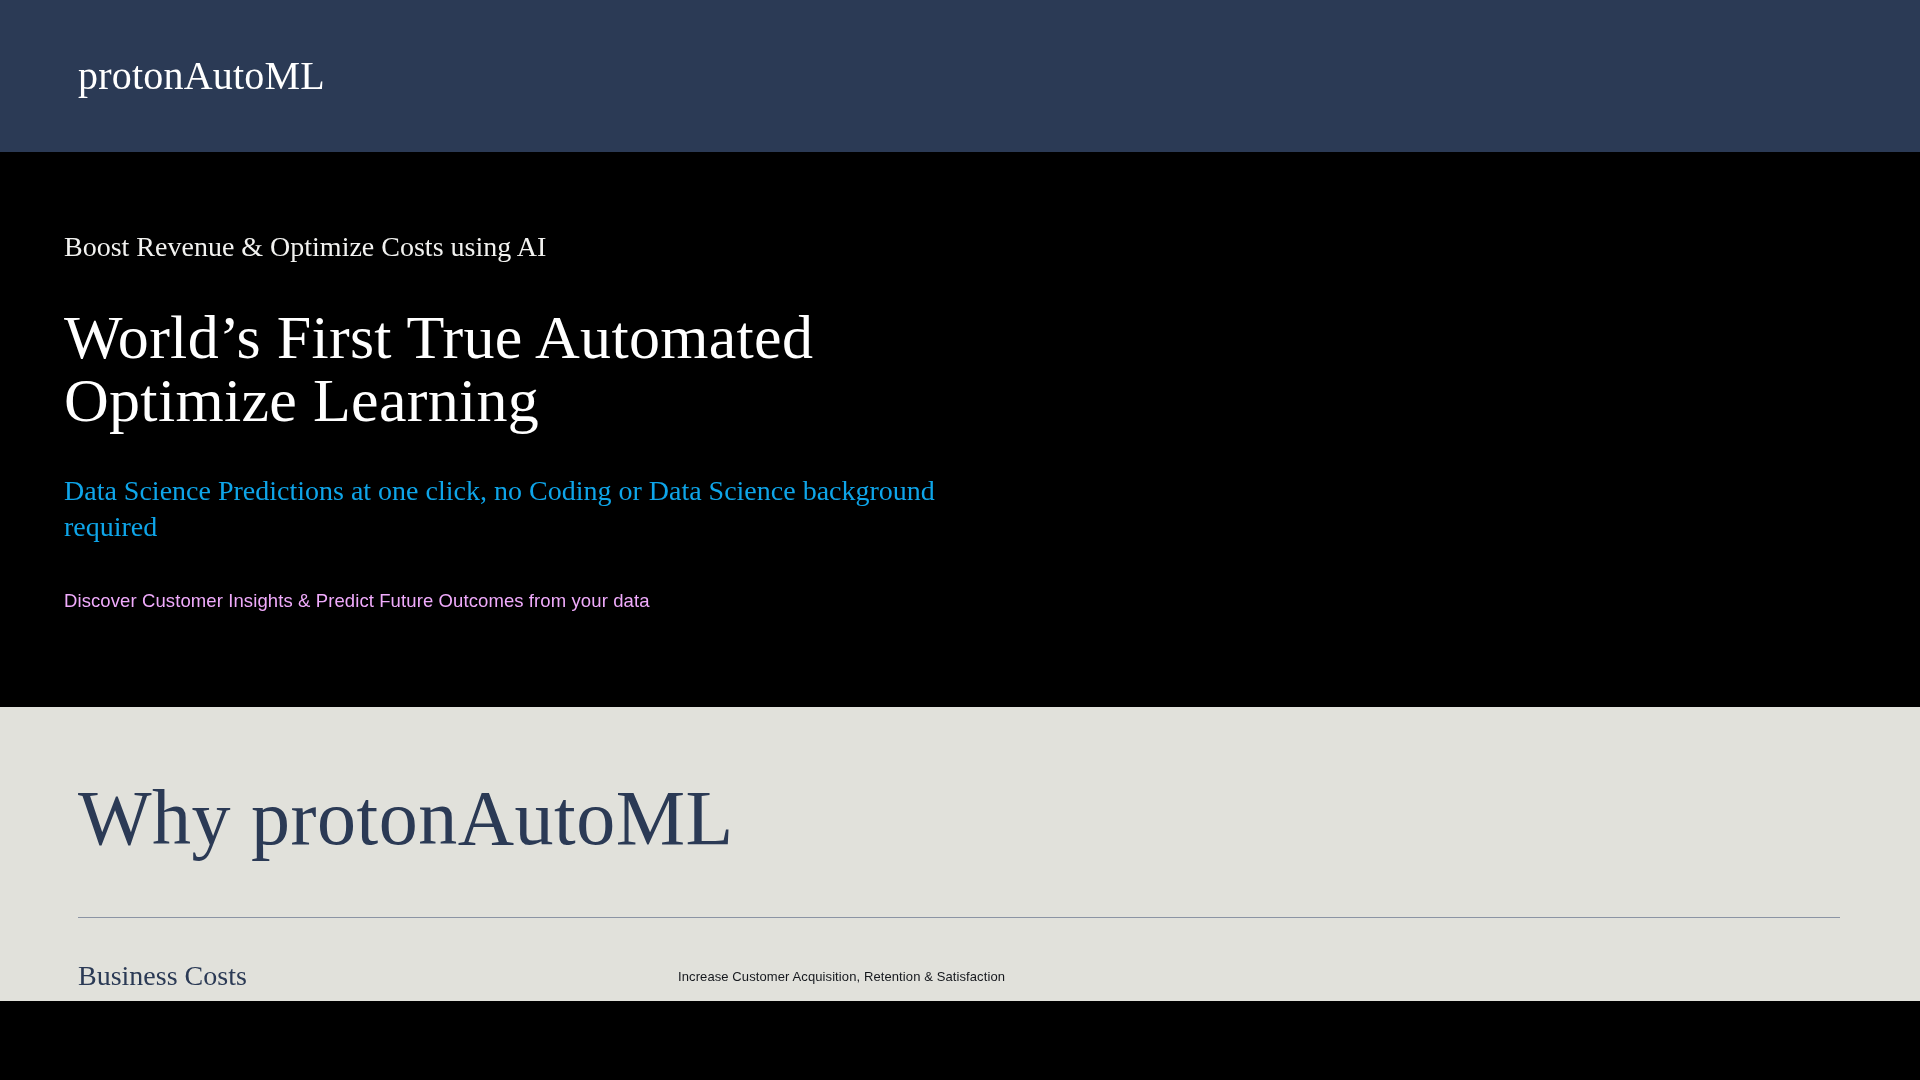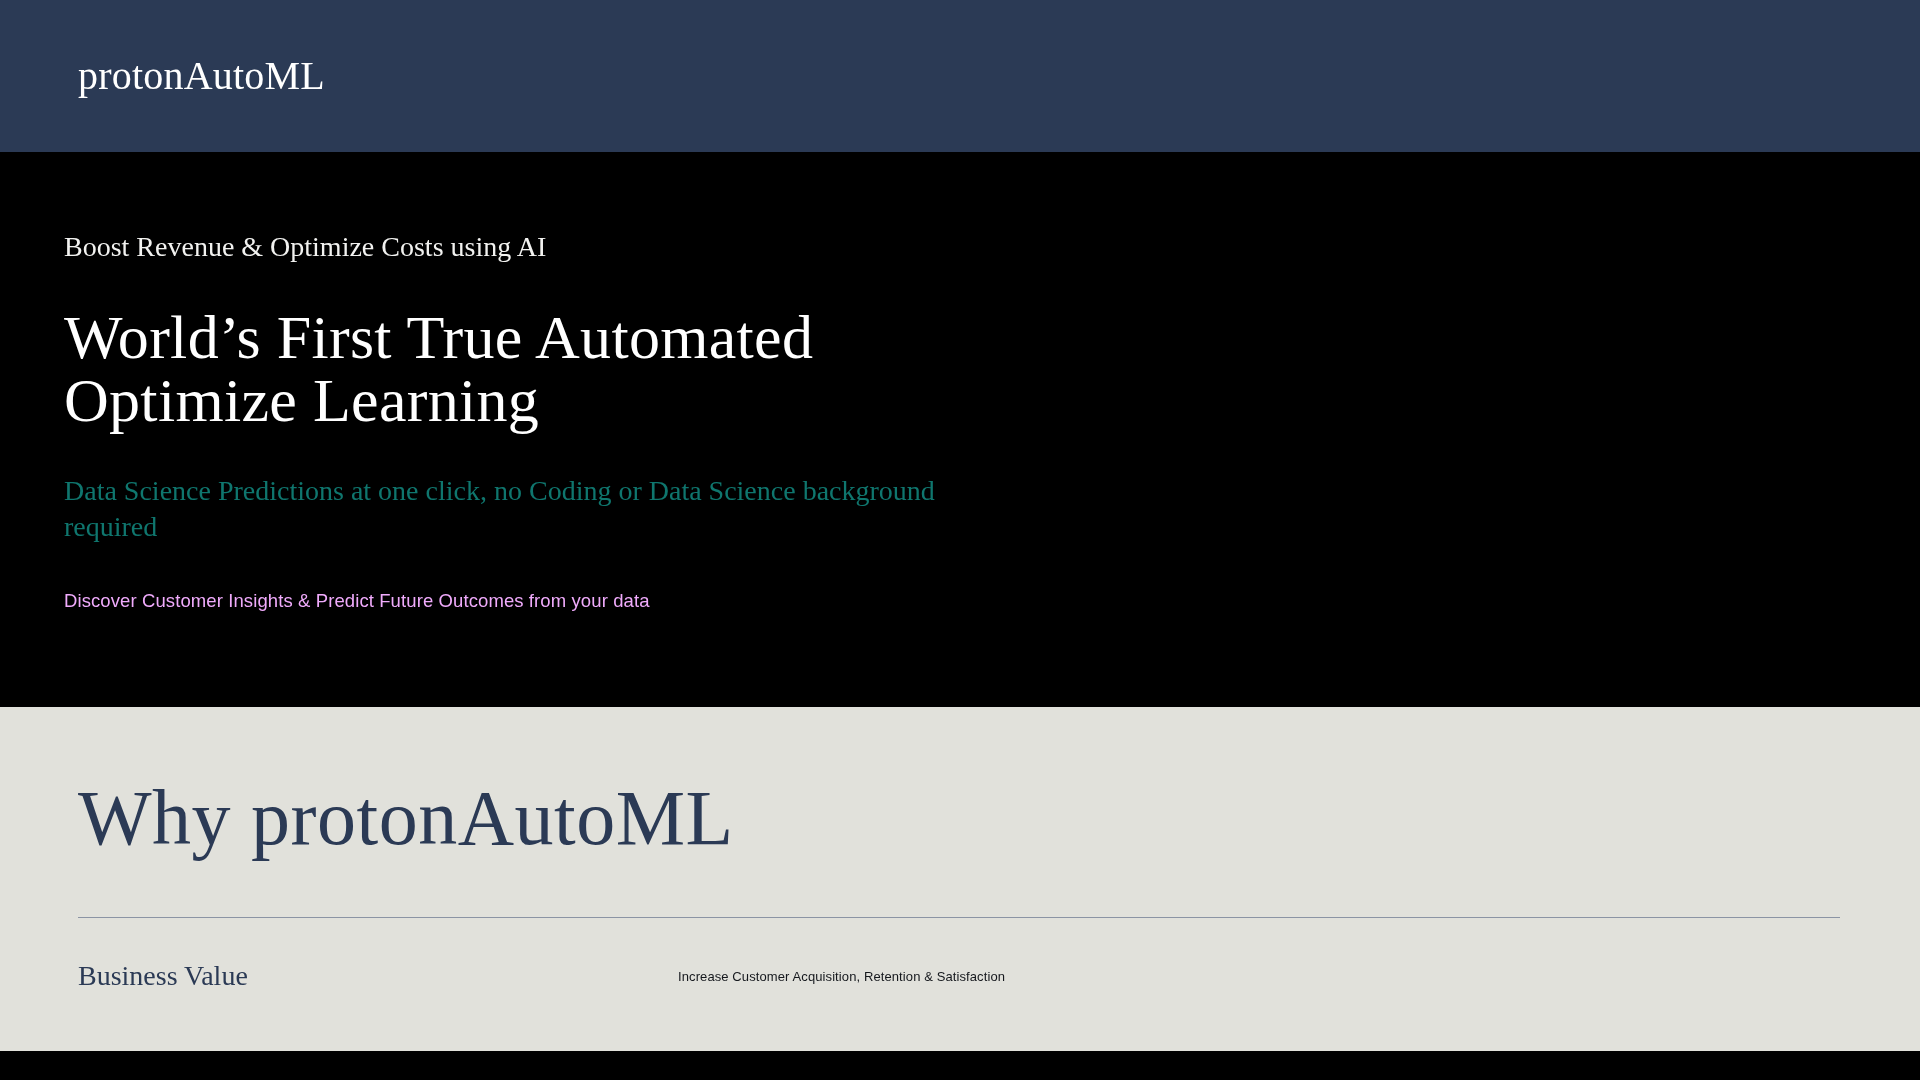--- a/index.html
+++ b/index.html
@@ -61,42 +61,42 @@
     font-family: "Liberation Serif", serif;
     font-size: 62px;
     font-weight: 400;
     line-height: 1.03;
     margin-top: 42px;
     max-width: 980px;
     letter-spacing: 0.3px;
   }
 
   .hero-sub {
-    color: #0f766e;
+    color: #0ea5e9;
     font-family: "Liberation Serif", serif;
     font-size: 28px;
     font-weight: 400;
     line-height: 1.28;
     margin-top: 40px;
     max-width: 900px;
   }
 
   .hero-note {
     color: #f0abfc;
     font-family: "Liberation Sans", sans-serif;
     font-size: 18.5px;
     font-weight: 400;
     margin-top: 45px;
     letter-spacing: 0.1px;
   }
 
   
   .why {
     background: #e1e1db;
-    height: 344px;
+    height: 294px;
     box-sizing: border-box;
     padding: 0 78px;
     position: relative;
   }
 
   .why-title {
     color: #2b3a55;
     font-family: "Liberation Serif", serif;
     font-size: 78px;
     font-weight: 400;
@@ -148,18 +148,18 @@
     <div class="hero-eyebrow">Boost Revenue &amp; Optimize Costs using AI</div>
     <div class="hero-title">World’s First True Automated Optimize Learning</div>
     <div class="hero-sub">Data Science Predictions at one click, no Coding or Data Science background required</div>
     <div class="hero-note">Discover Customer Insights &amp; Predict Future Outcomes from your data</div>
   </div>
 
   <div class="why">
     <div class="why-title">Why protonAutoML</div>
     <div class="why-divider"></div>
     <div class="why-row">
-      <div class="why-row-label">Business Value</div>
+      <div class="why-row-label">Business Costs</div>
       <div class="why-row-value">Increase Customer Acquisition, Retention &amp; Satisfaction</div>
     </div>
   </div>
 
 </div>
 
 </body></html>

